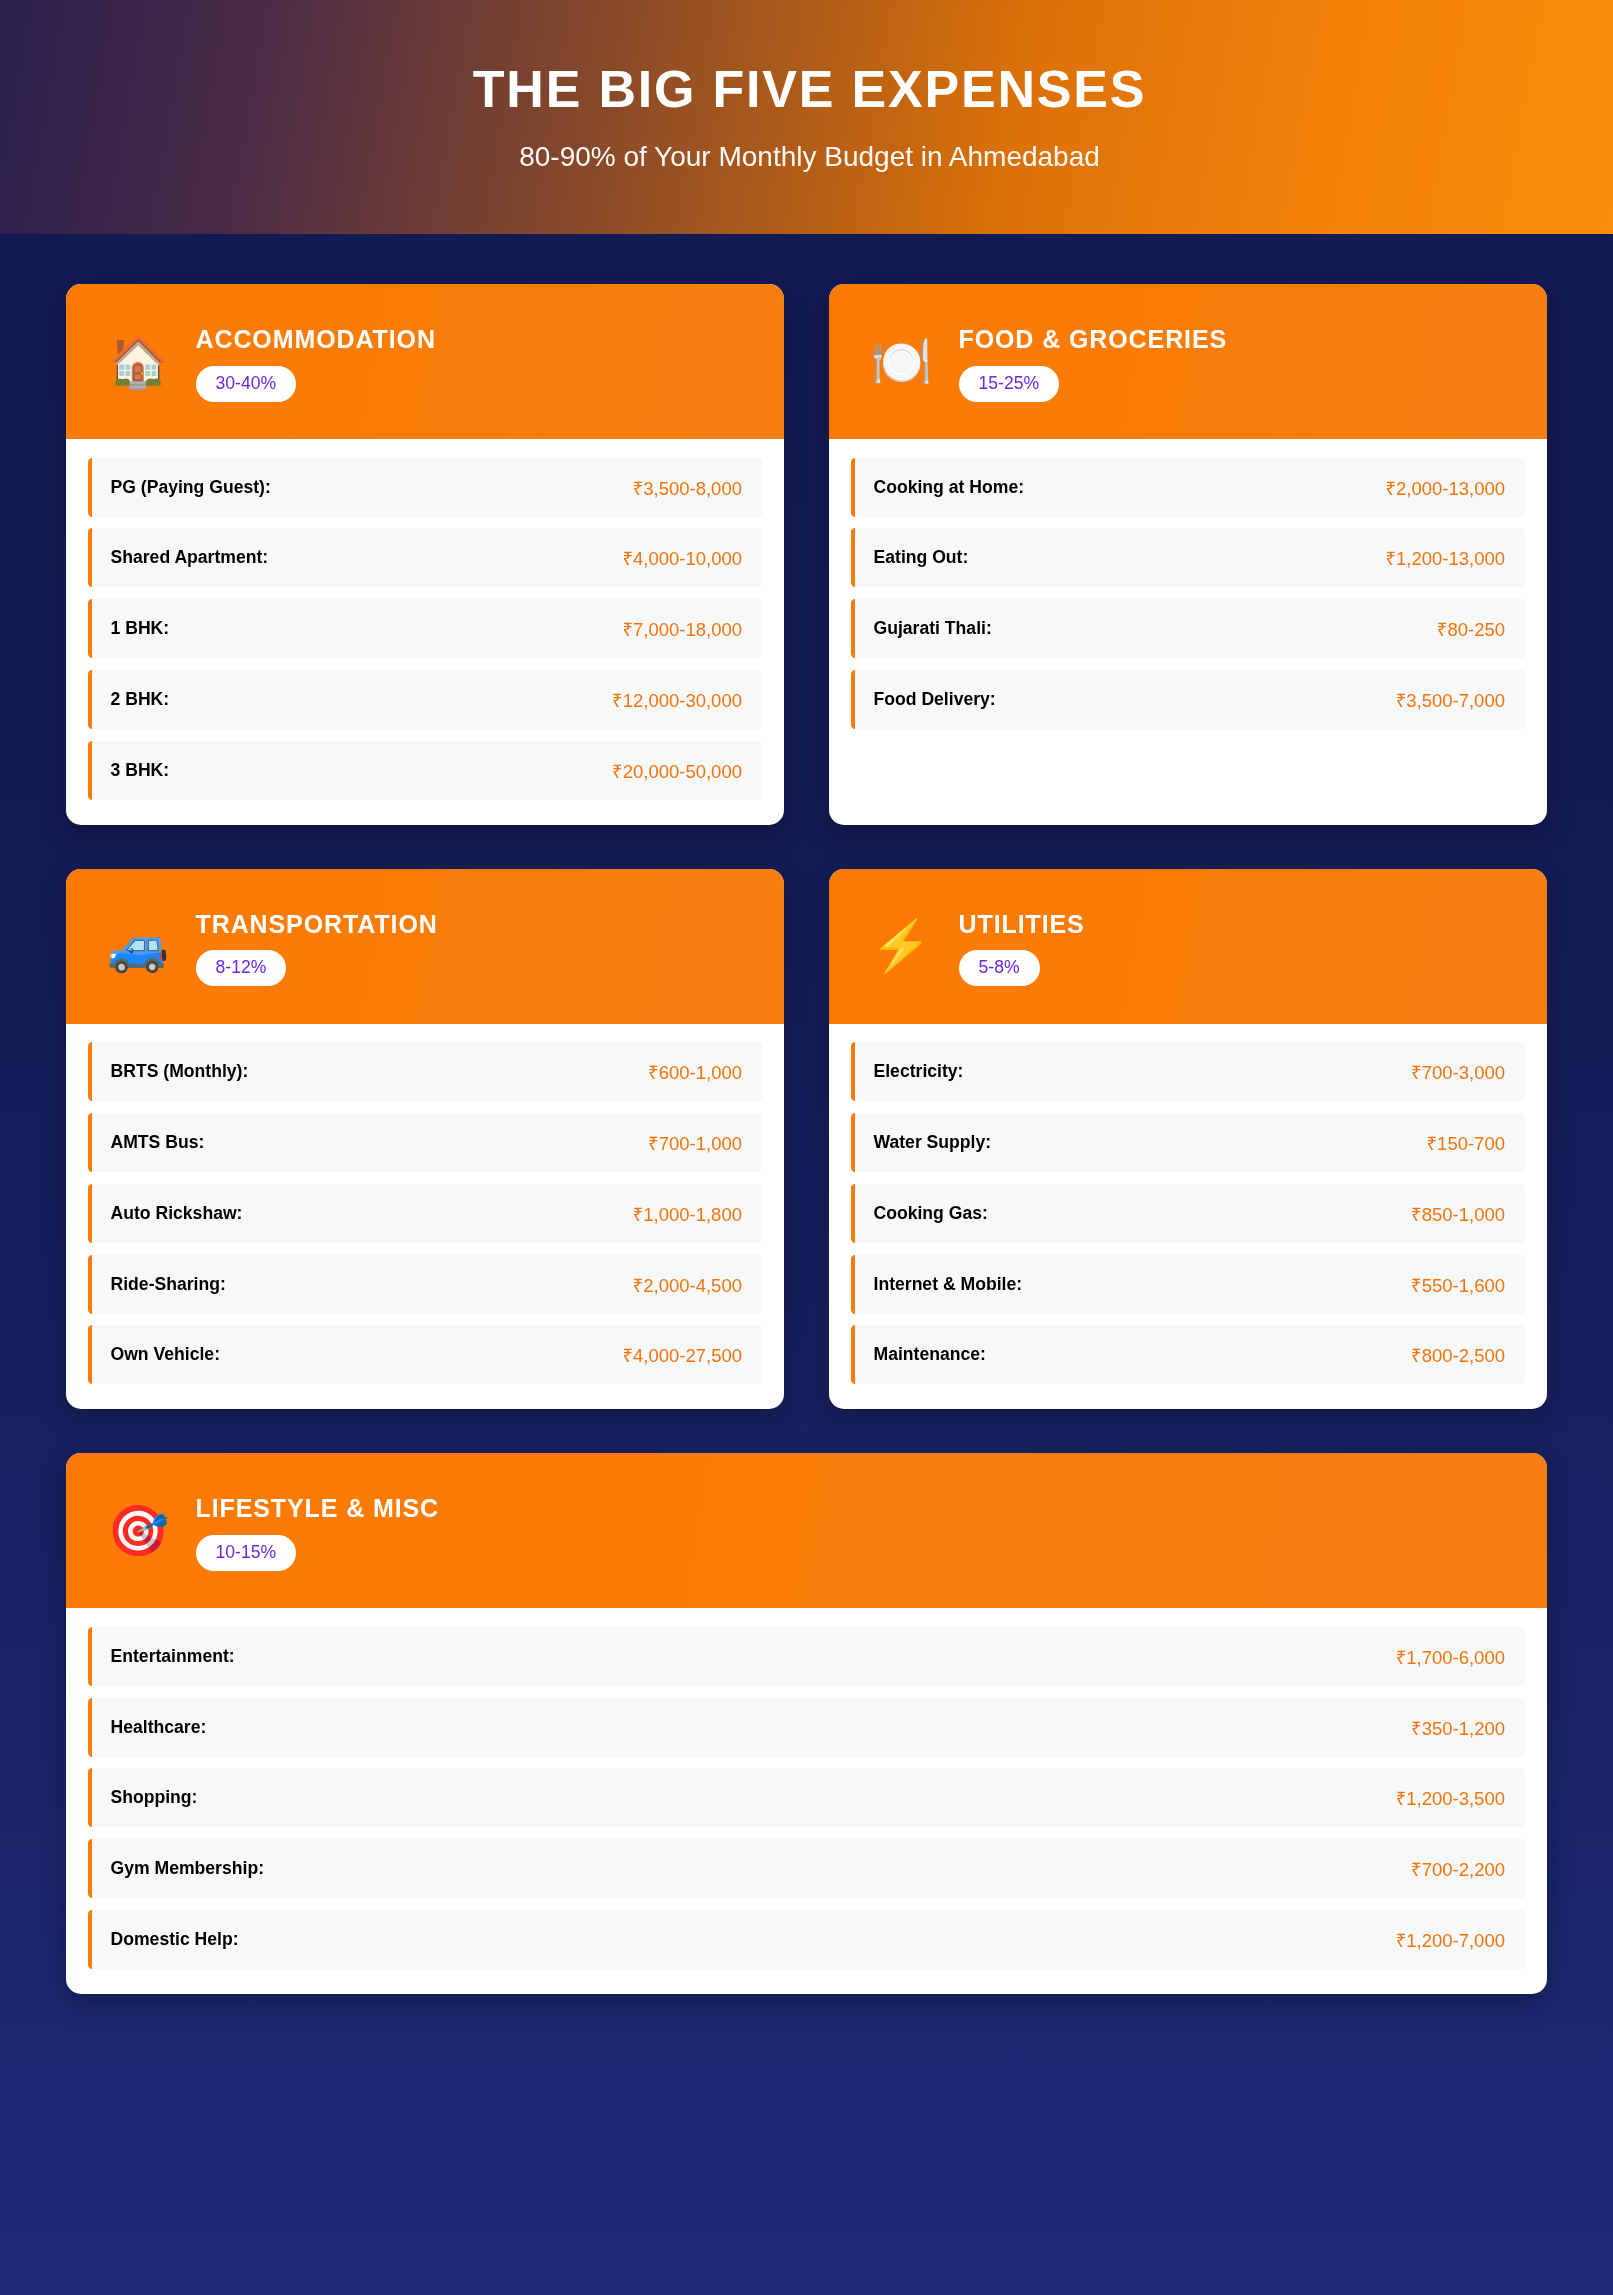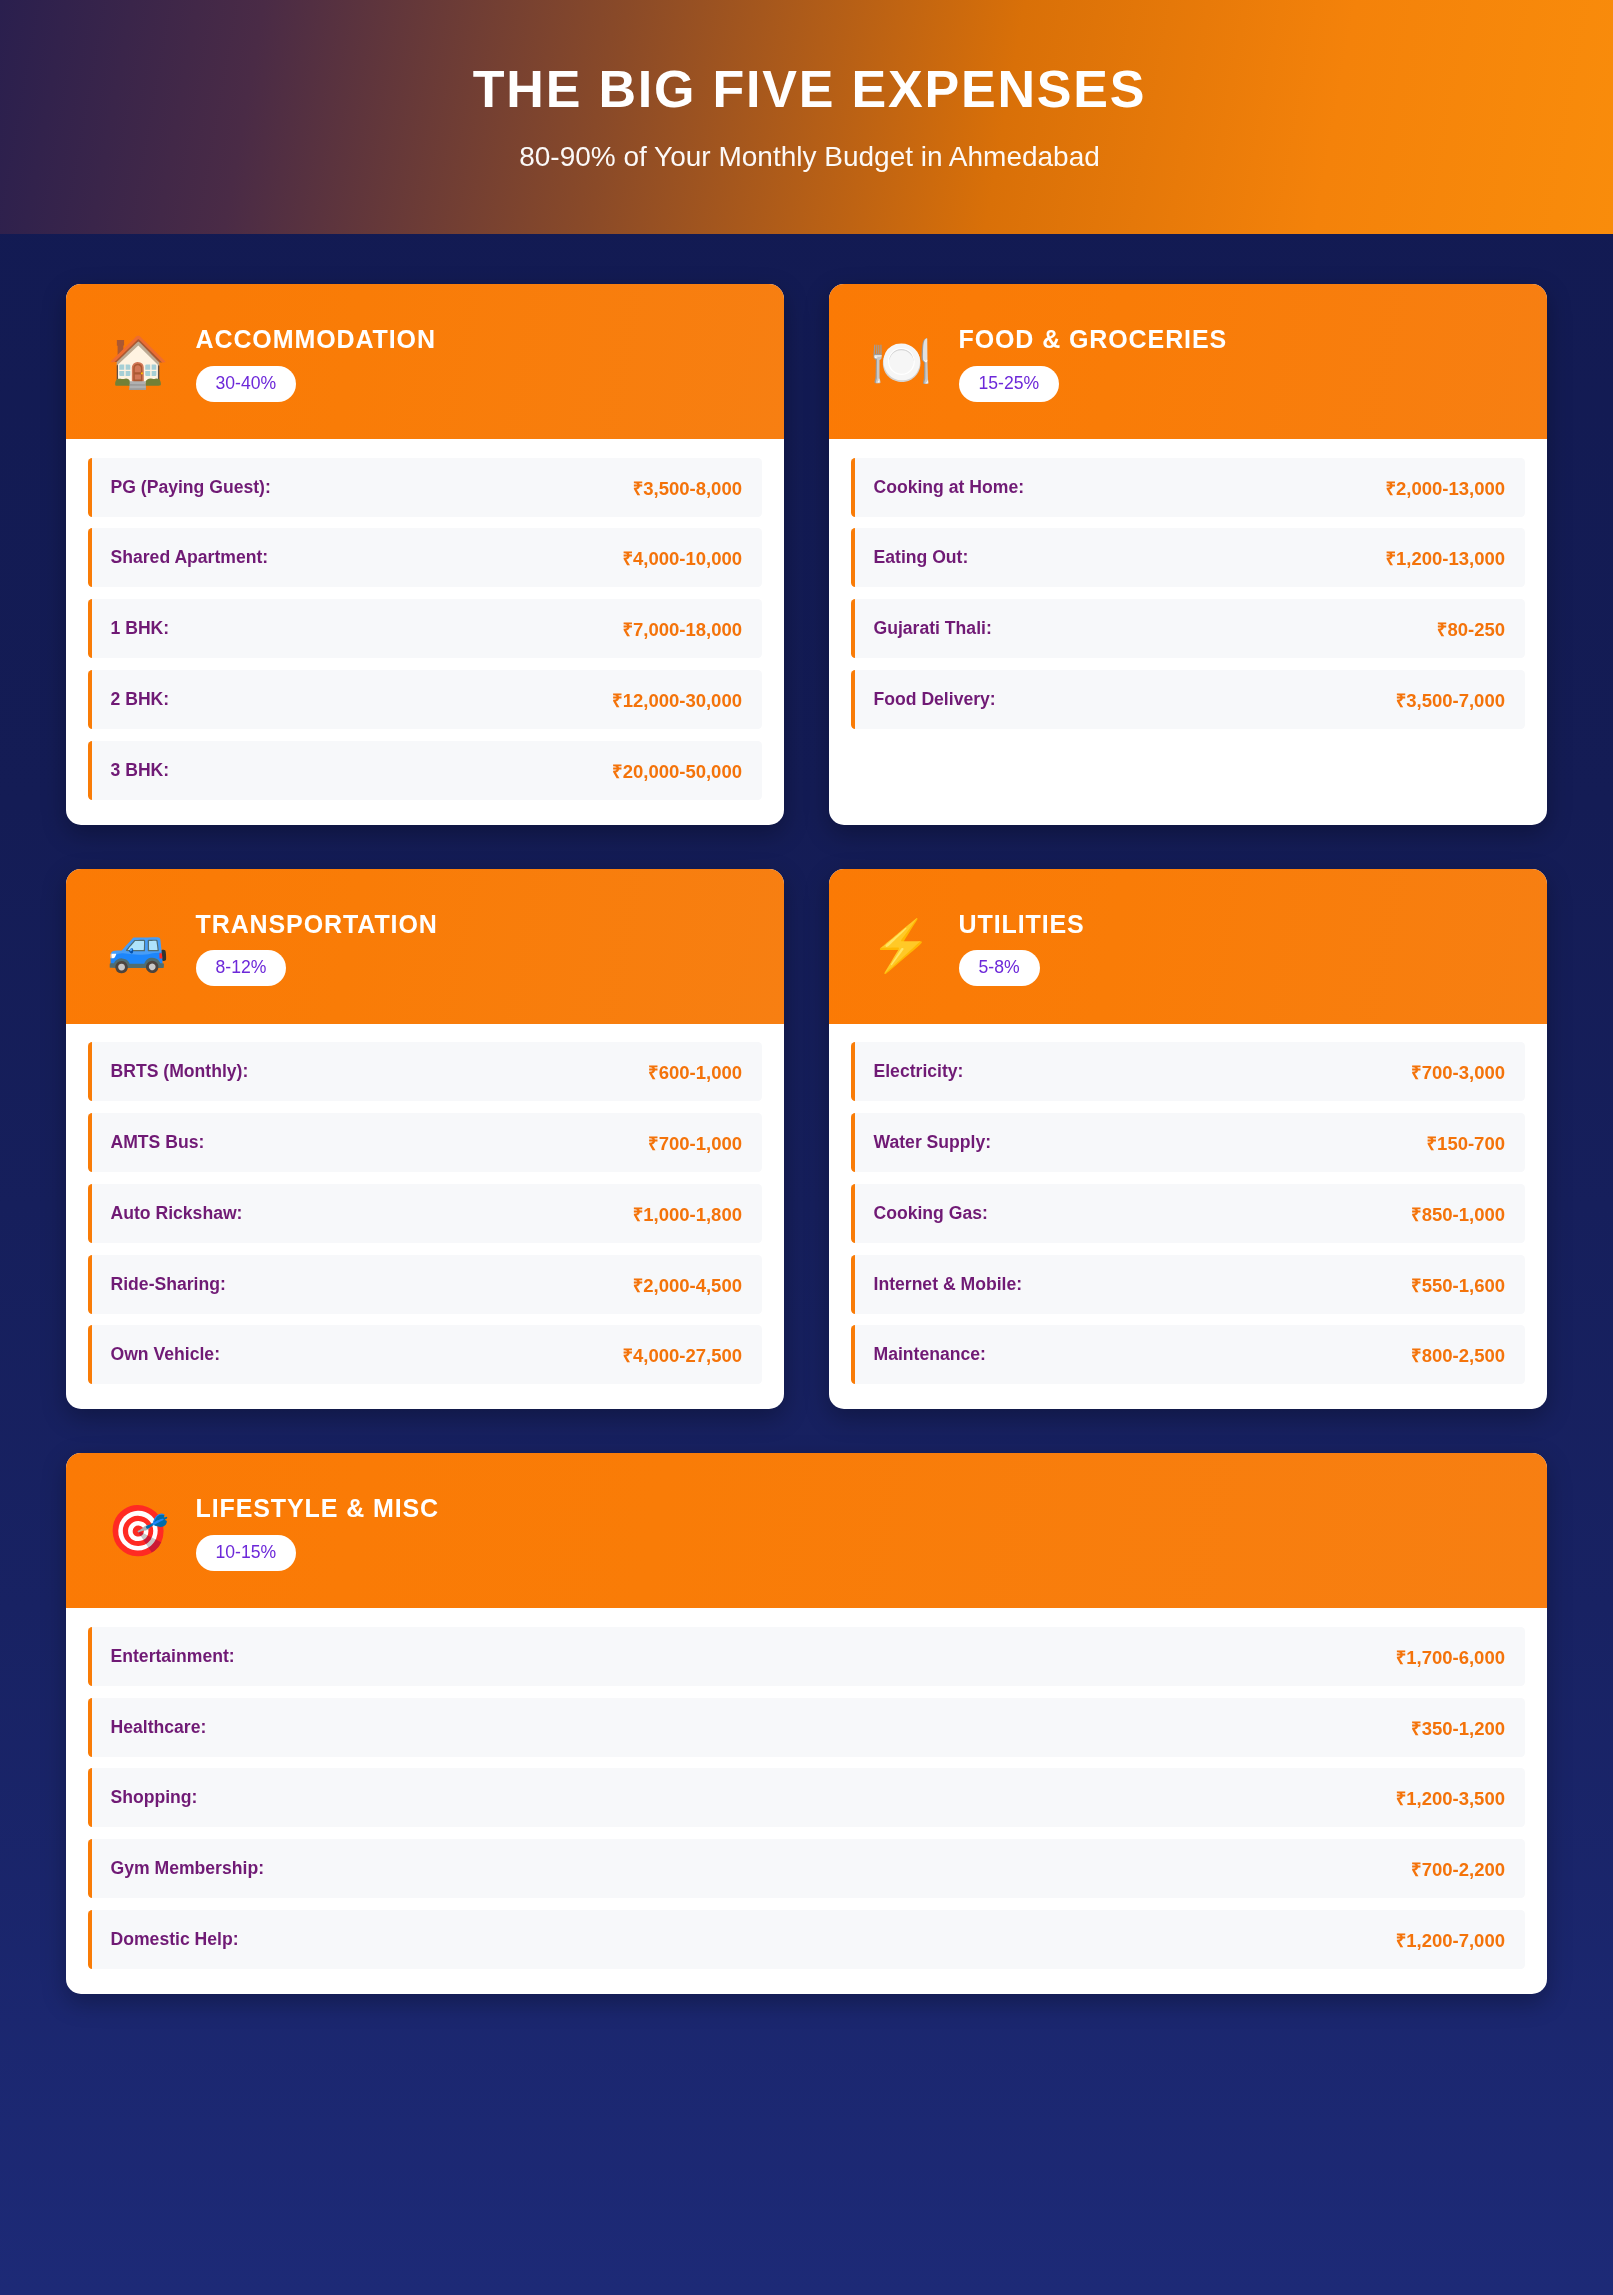--- a/index.html
+++ b/index.html
@@ -133,26 +133,26 @@
     justify-content: space-between;
     background: #f7f8fa;
     border-left: 4.2px solid #f97c07;
     border-radius: 4.2px;
     padding: 17px 20px 17px 18.5px;
   }
 
   .row-label {
     font-size: 17.6px;
     font-weight: bold;
-    color: #701a75;
+    color: #000000;
   }
 
   .row-value {
     font-size: 18.5px;
-    font-weight: bold;
+    font-weight: normal;
     color: #f4730a;
   }
 </style>
 </head>
 <body>
 
 <div class="header">
   <div class="header-title">THE BIG FIVE EXPENSES</div>
   <div class="header-subtitle">80-90% of Your Monthly Budget in Ahmedabad</div>
 </div>

